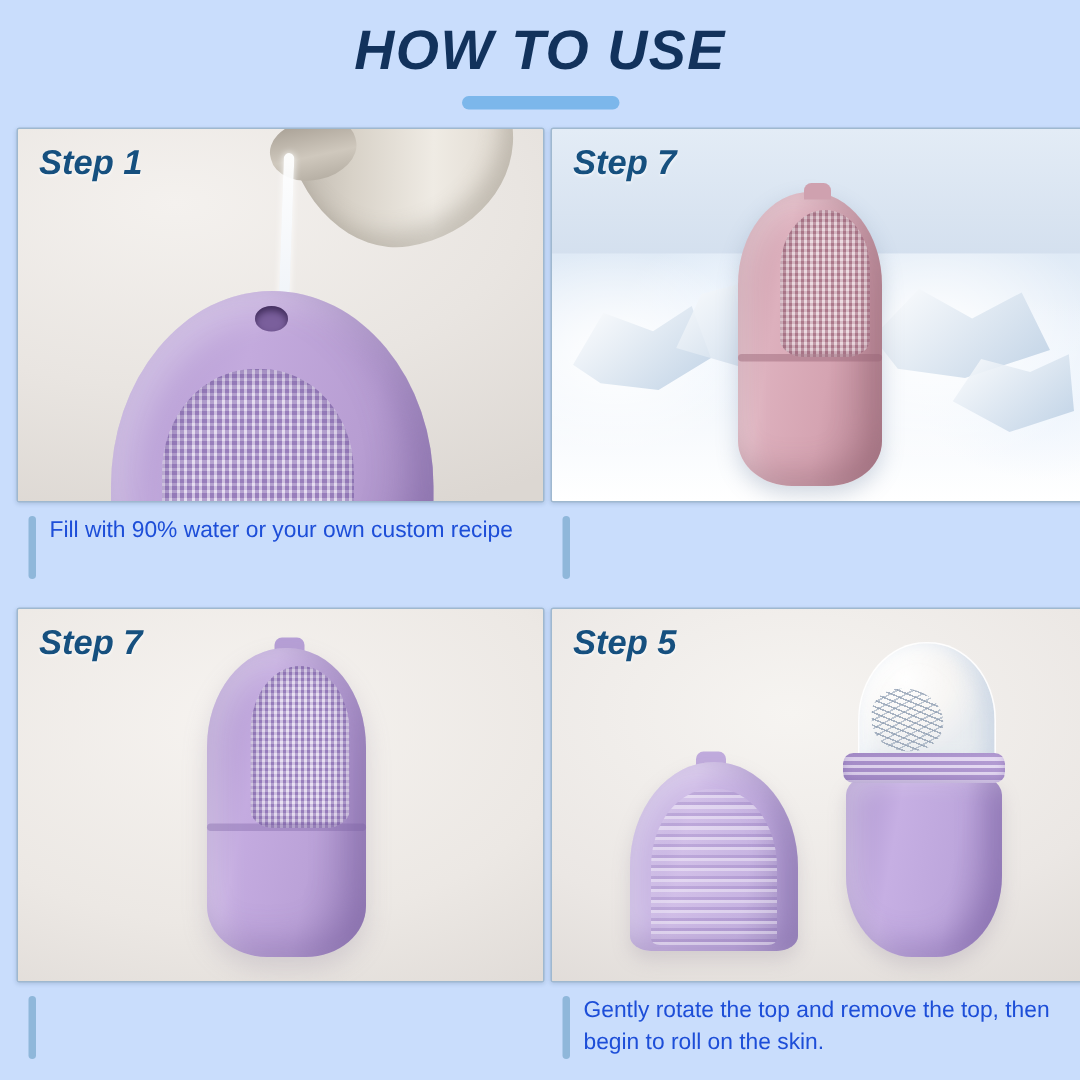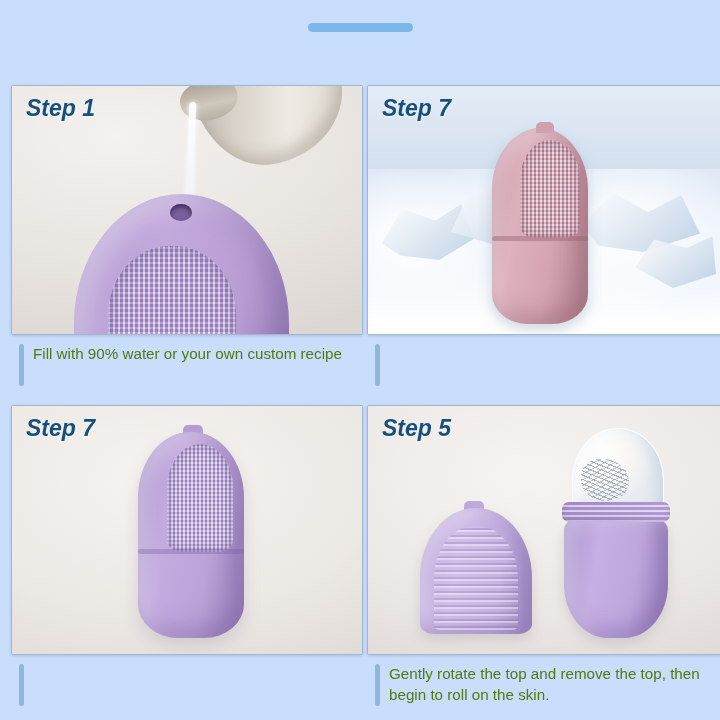--- a/index.html
+++ b/index.html
@@ -81,21 +81,21 @@
   .caption-bar {
     flex: 0 0 5px;
     width: 5px; height: 42px;
     border-radius: 3px;
     background: #8fb7da;
     margin-right: 9px;
   }
   .caption-text {
     font-size: 15.2px;
     line-height: 1.36;
-    color: #4d7c0f;
+    color: #1d4ed8;
     max-width: 320px;
   }
 
   
   .s1-bg {
     position: absolute; inset: 0;
     background:
       radial-gradient(120% 90% at 30% 20%, #f4f1ee 0%, #e9e5e1 55%, #dcd7d2 100%);
   }
   .s1-pitcher {
@@ -334,20 +334,21 @@
       repeating-linear-gradient(22deg, rgba(140,155,175,.75) 0 1px, rgba(255,255,255,0) 1px 4px),
       repeating-linear-gradient(-28deg, rgba(150,165,185,.6) 0 1px, rgba(255,255,255,0) 1px 5px);
     border-radius: 40% 55% 45% 50%;
     filter: blur(.3px);
   }
 </style>
 </head>
 <body>
 
 <div class="header">
+  <div class="title">HOW TO USE</div>
   <div class="title-underline"></div>
 </div>
 
 <div class="grid">
 
   <div class="step-cell">
     <div class="photo">
       <div class="s1-bg"></div>
       <div class="s1-pitcher"></div>
       <div class="s1-pitcher-lip"></div>

